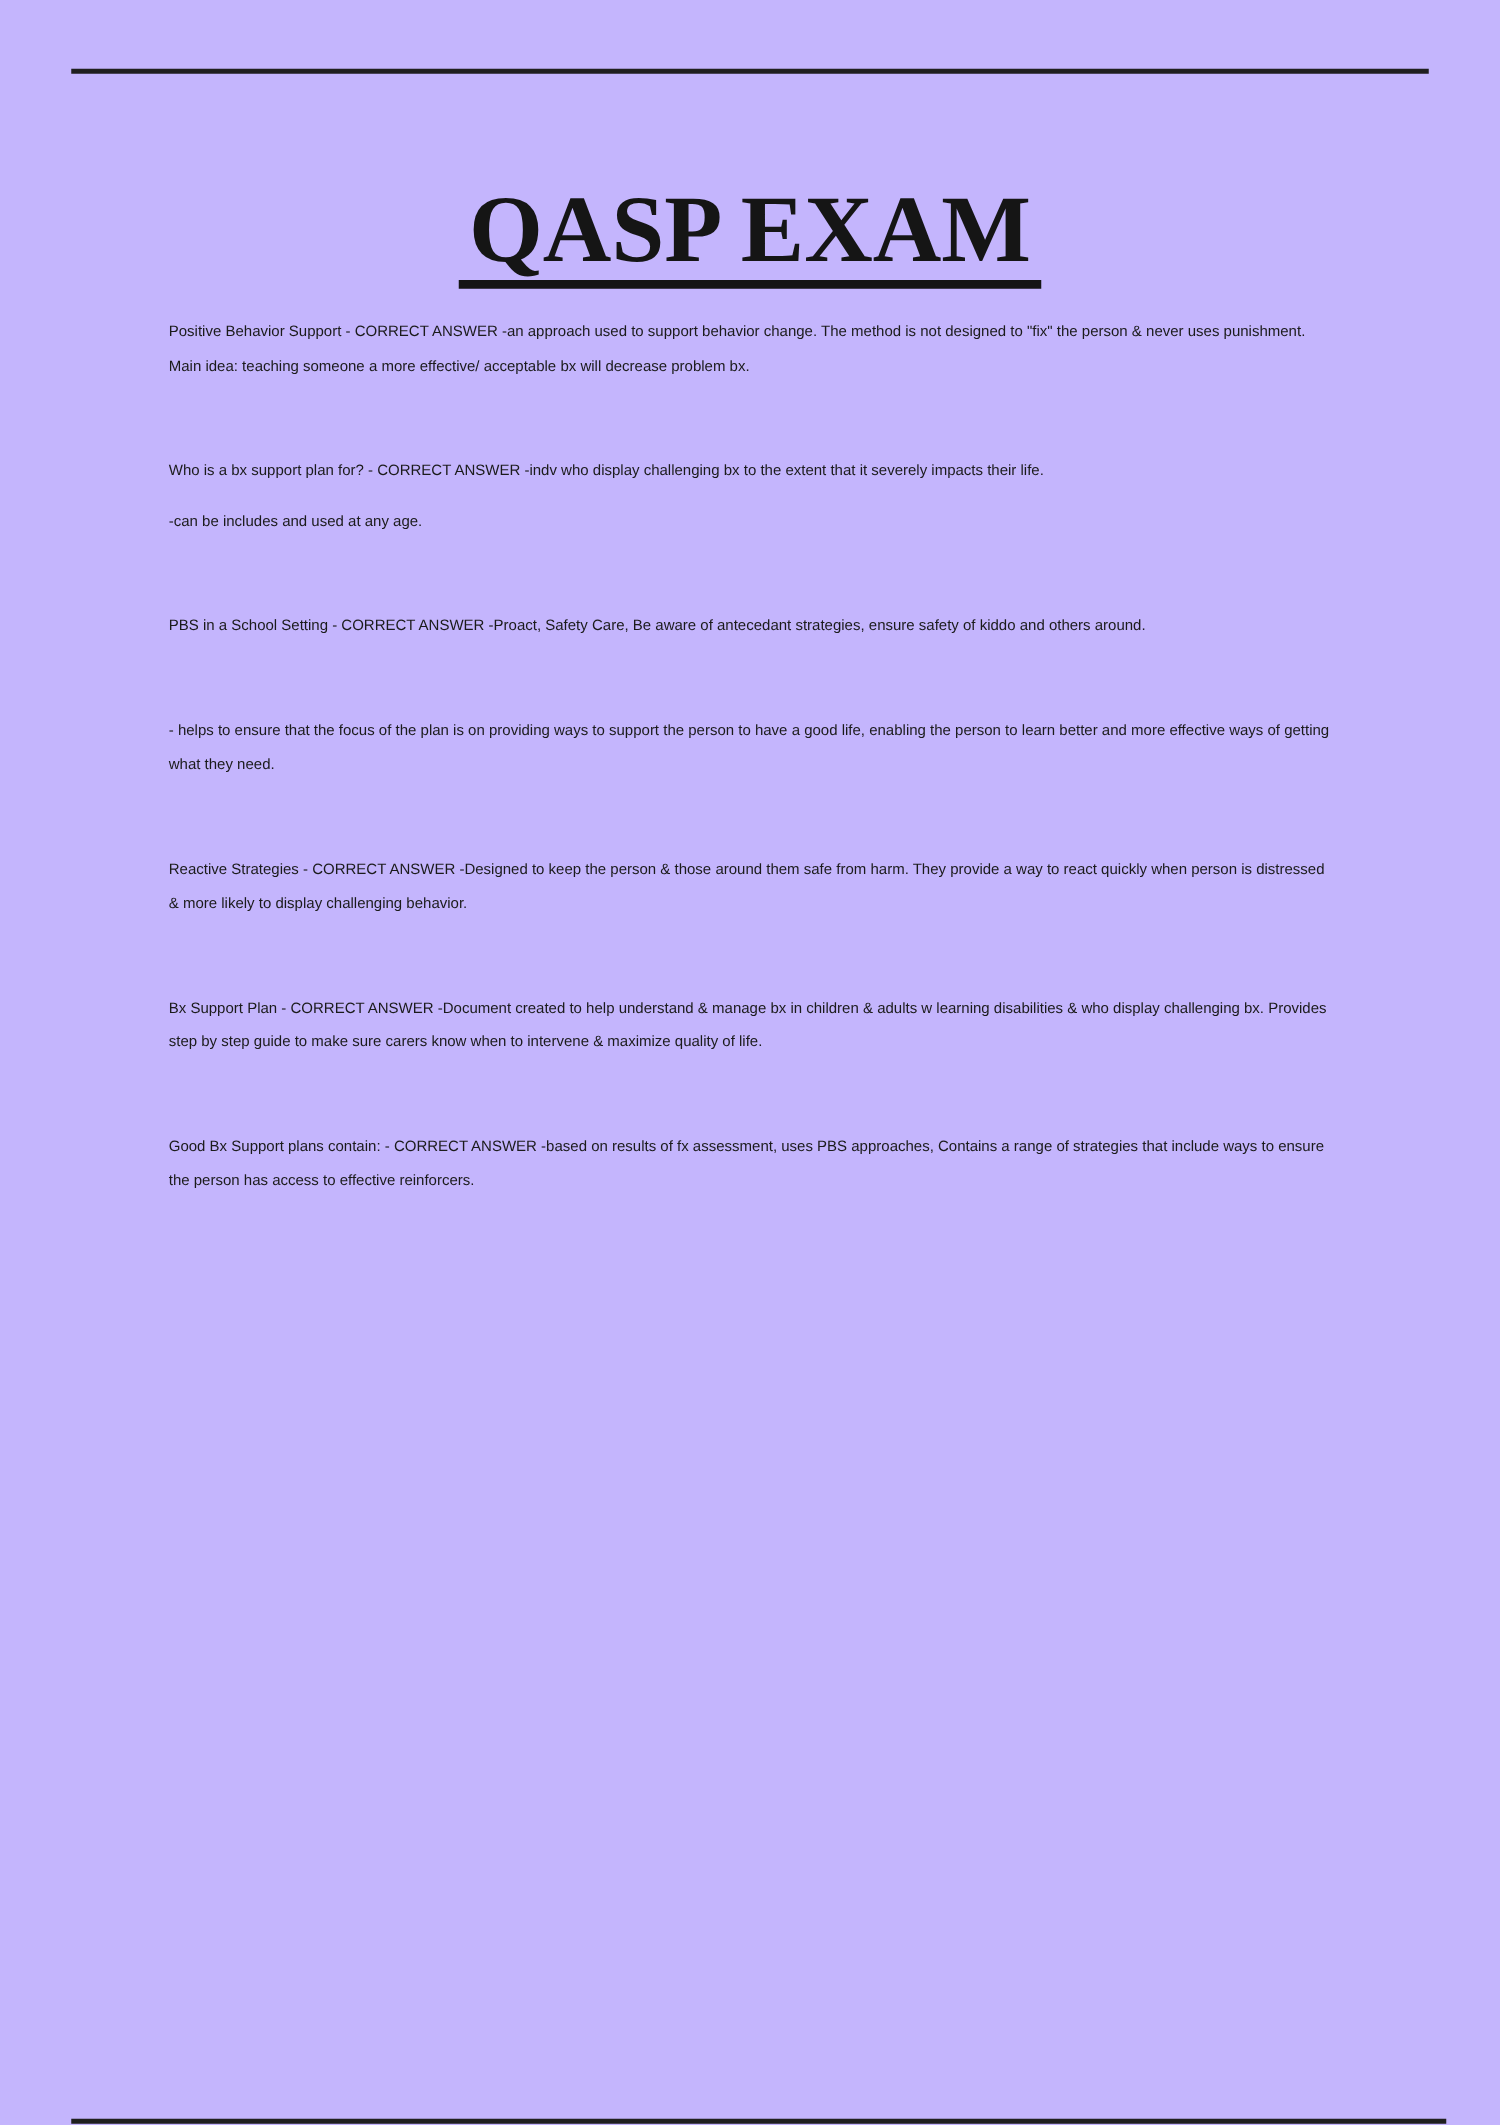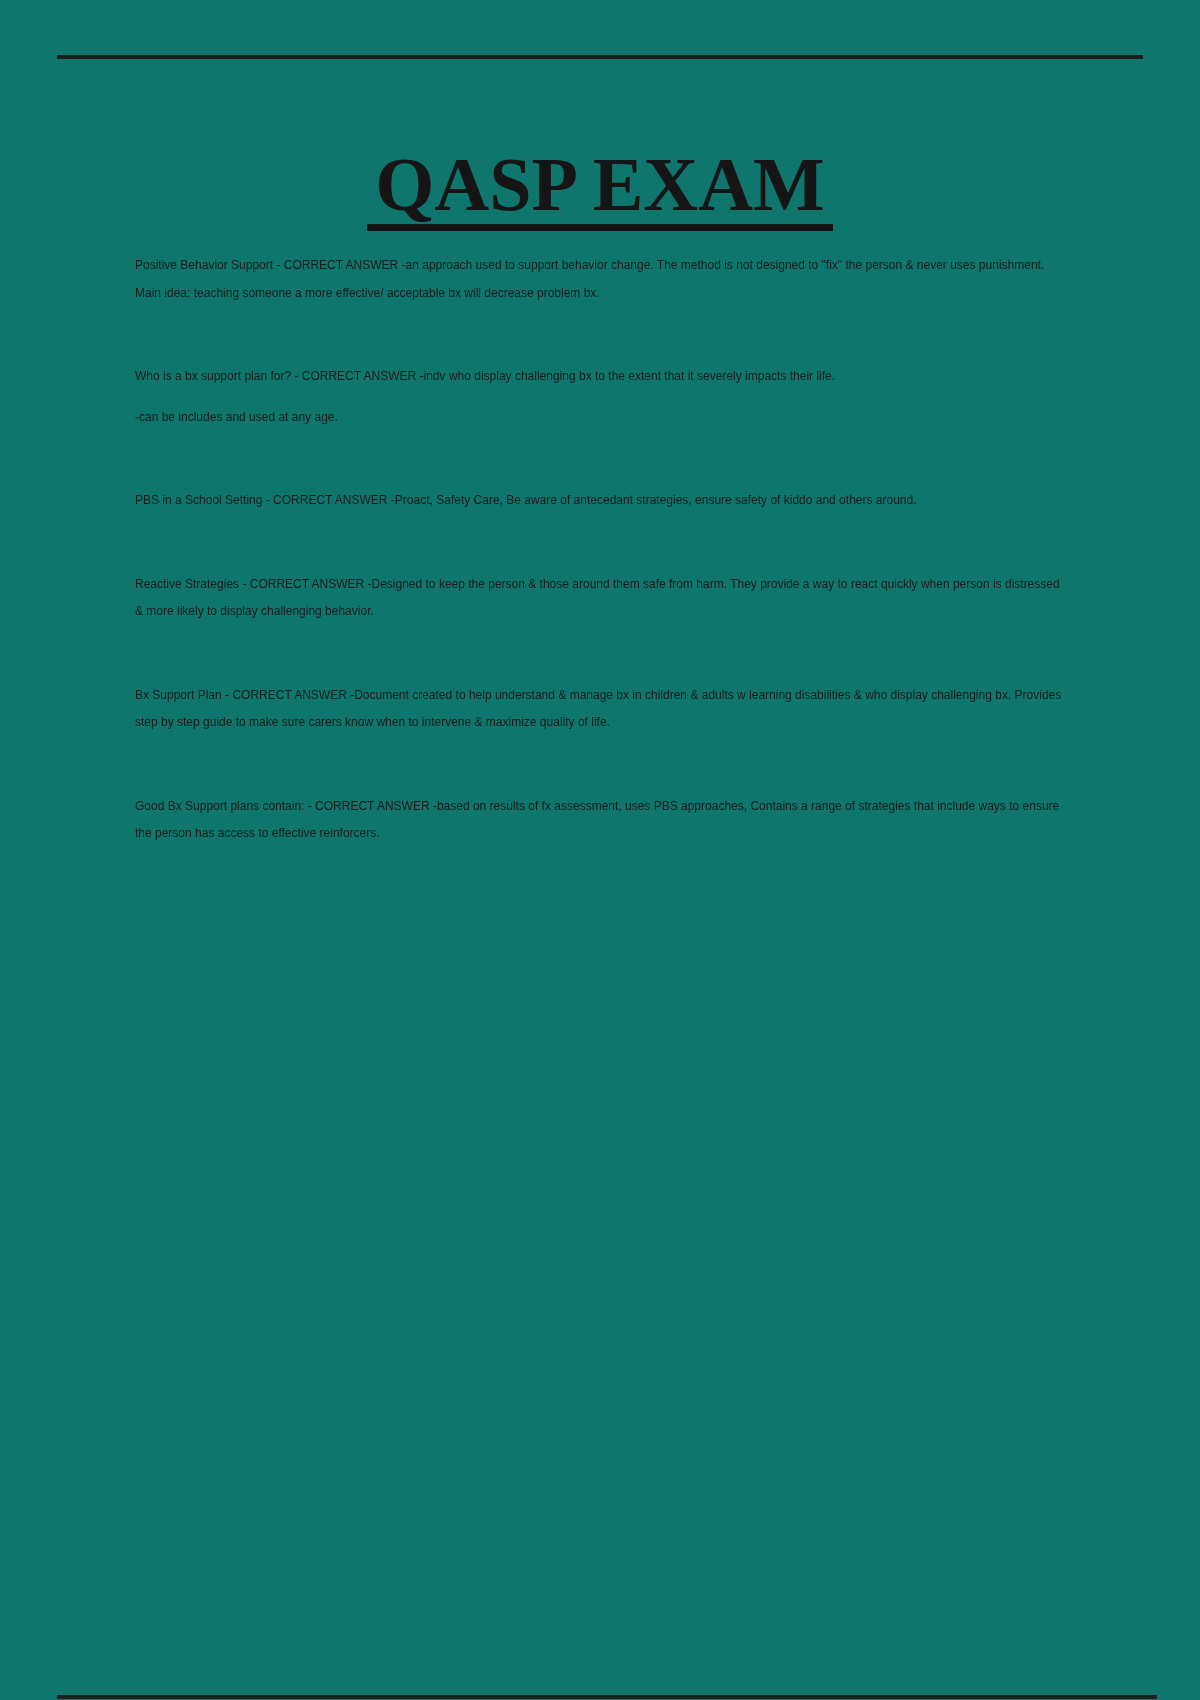--- a/index.html
+++ b/index.html
@@ -4,21 +4,21 @@
 <style>
   html, body {
     margin: 0;
     padding: 0;
     background: #ffffff;
   }
   .sheet {
     position: relative;
     width: 1200px;
     height: 1700px;
-    background: #0f766e;
+    background: #c4b5fd;
     overflow: hidden;
     font-family: "Liberation Sans", sans-serif;
     color: #1b1b1b;
   }
   .rule {
     position: absolute;
     background: #1f1f1f;
     height: 4px;
   }
   .rule-top {
@@ -87,20 +87,21 @@
     <section class="qa-item">
       <p>Who is a bx support plan for? - CORRECT ANSWER -indv who display challenging bx to the extent that it severely impacts their life.</p>
       <p>-can be includes and used at any age.</p>
     </section>
 
     <section class="qa-item">
       <p>PBS in a School Setting - CORRECT ANSWER -Proact, Safety Care, Be aware of antecedant strategies, ensure safety of kiddo and others around.</p>
     </section>
 
     <section class="qa-item">
+      <p>- helps to ensure that the focus of the plan is on providing ways to support the person to have a good life, enabling the person to learn better and more effective ways of getting what they need.</p>
     </section>
 
 
     <section class="qa-item">
       <p>Reactive Strategies - CORRECT ANSWER -Designed to keep the person &amp; those around them safe from harm. They provide a way to react quickly when person is distressed &amp; more likely to display challenging behavior.</p>
     </section>
 
 
     <section class="qa-item">
       <p>Bx Support Plan - CORRECT ANSWER -Document created to help understand &amp; manage bx in children &amp; adults w learning disabilities &amp; who display challenging bx. Provides step by step guide to make sure carers know when to intervene &amp; maximize quality of life.</p>

